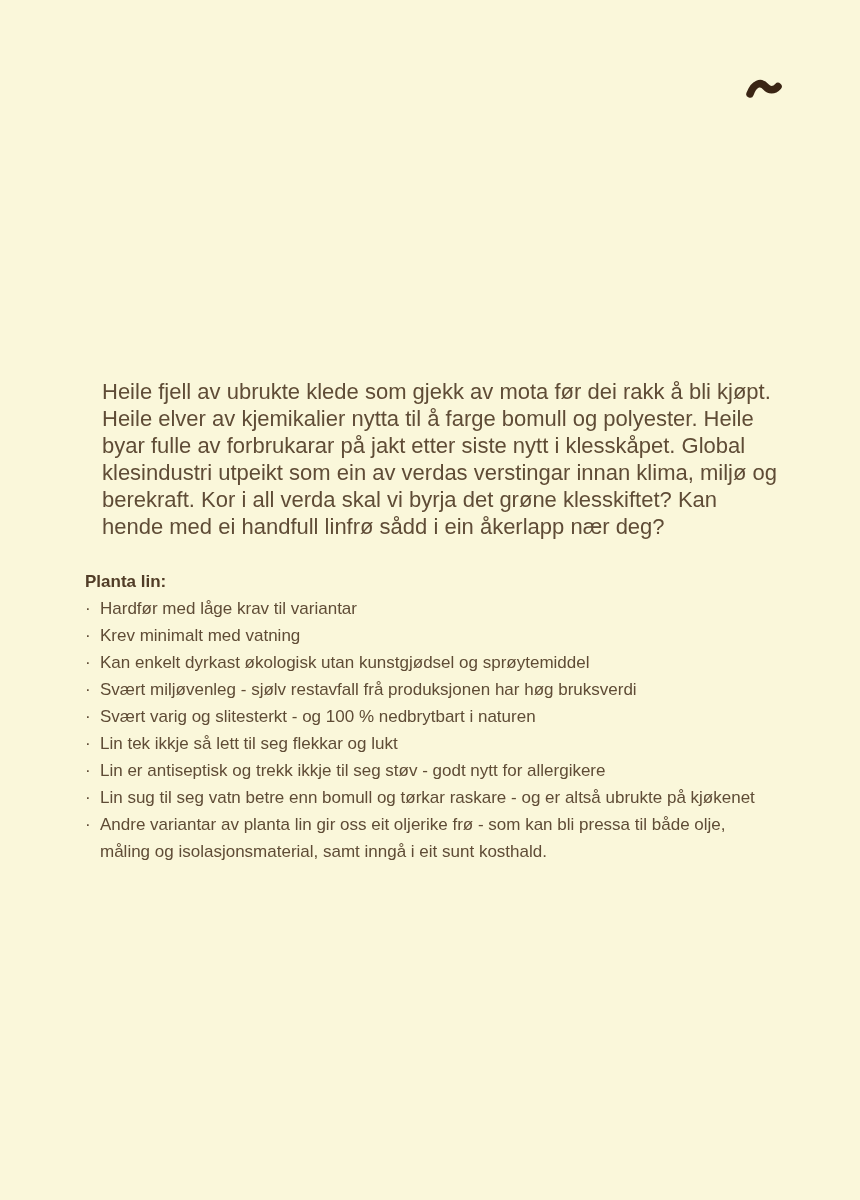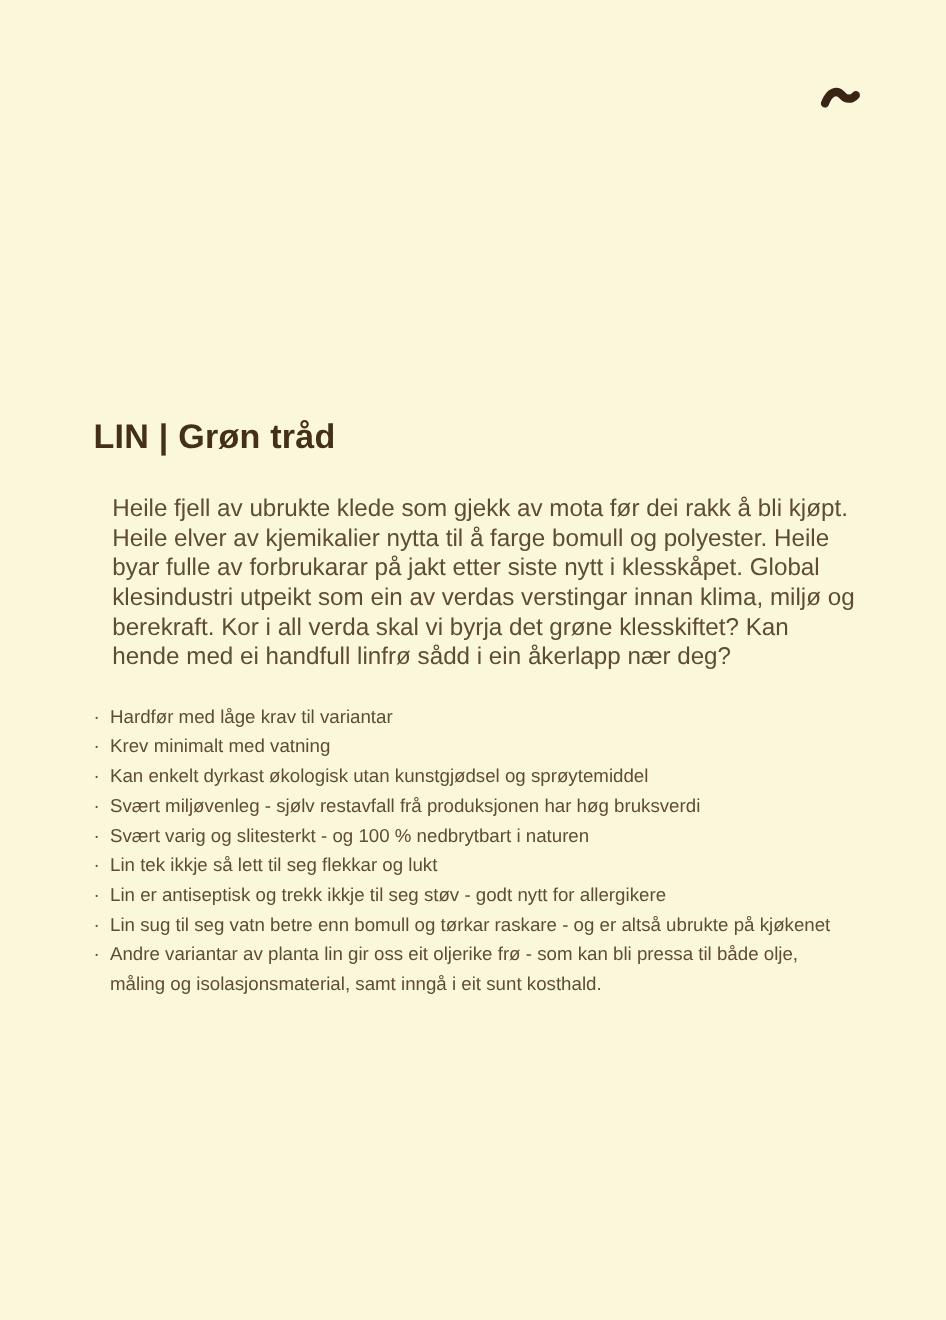--- a/index.html
+++ b/index.html
@@ -73,27 +73,27 @@
 <div class="page">
 
   <div class="logo">
     <svg width="40" height="24" viewBox="0 0 40 24" xmlns="http://www.w3.org/2000/svg">
       <path d="M4 16 C8 5, 15 3, 20 9 C23 12.5, 28 13, 32 8.5" fill="none" stroke="#3a2514" stroke-width="7.5" stroke-linecap="round"></path>
     </svg>
   </div>
 
   <article class="article">
 
-    <h1 class="title">LIN | Grøn tråd</h1>
 
 
     <p class="body-p">Heile fjell av ubrukte klede som gjekk av mota før dei rakk å bli kjøpt. Heile elver av kjemikalier nytta til å farge bomull og polyester. Heile byar fulle av forbrukarar på jakt etter siste nytt i klesskåpet. Global klesindustri utpeikt som ein av verdas verstingar innan klima, miljø og berekraft. Kor i all verda skal vi byrja det grøne klesskiftet? Kan hende med ei handfull linfrø sådd i ein åkerlapp nær deg?</p>
 
 
     <section>
+      <h2>Planta lin:</h2>
       <ul class="bullets">
         <li>
           <span class="bullet">·</span>
           <span class="li-text">Hardfør med låge krav til variantar</span>
         </li>
         <li>
           <span class="bullet">·</span>
           <span class="li-text">Krev minimalt med vatning</span>
         </li>
         <li>

